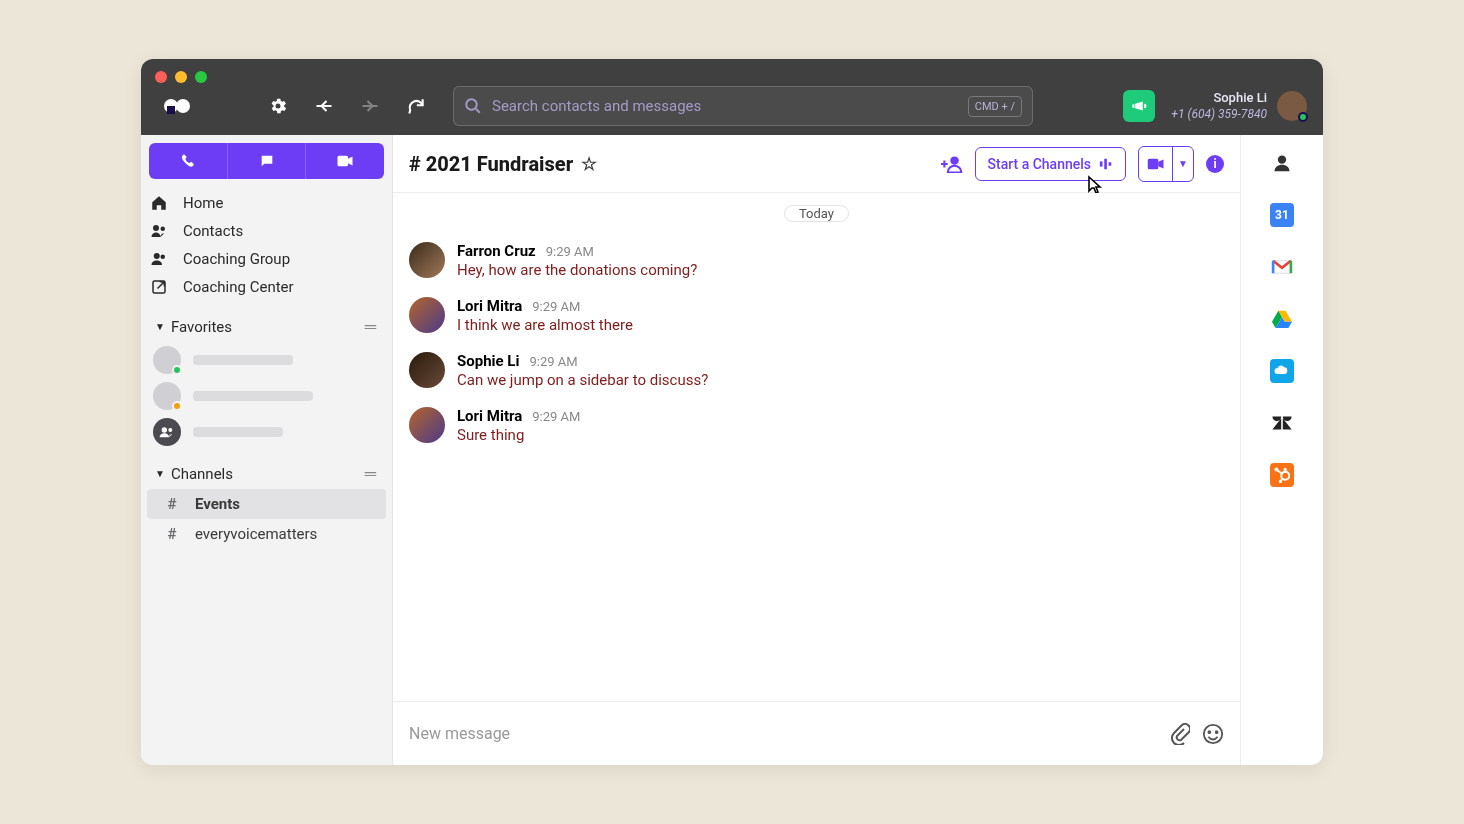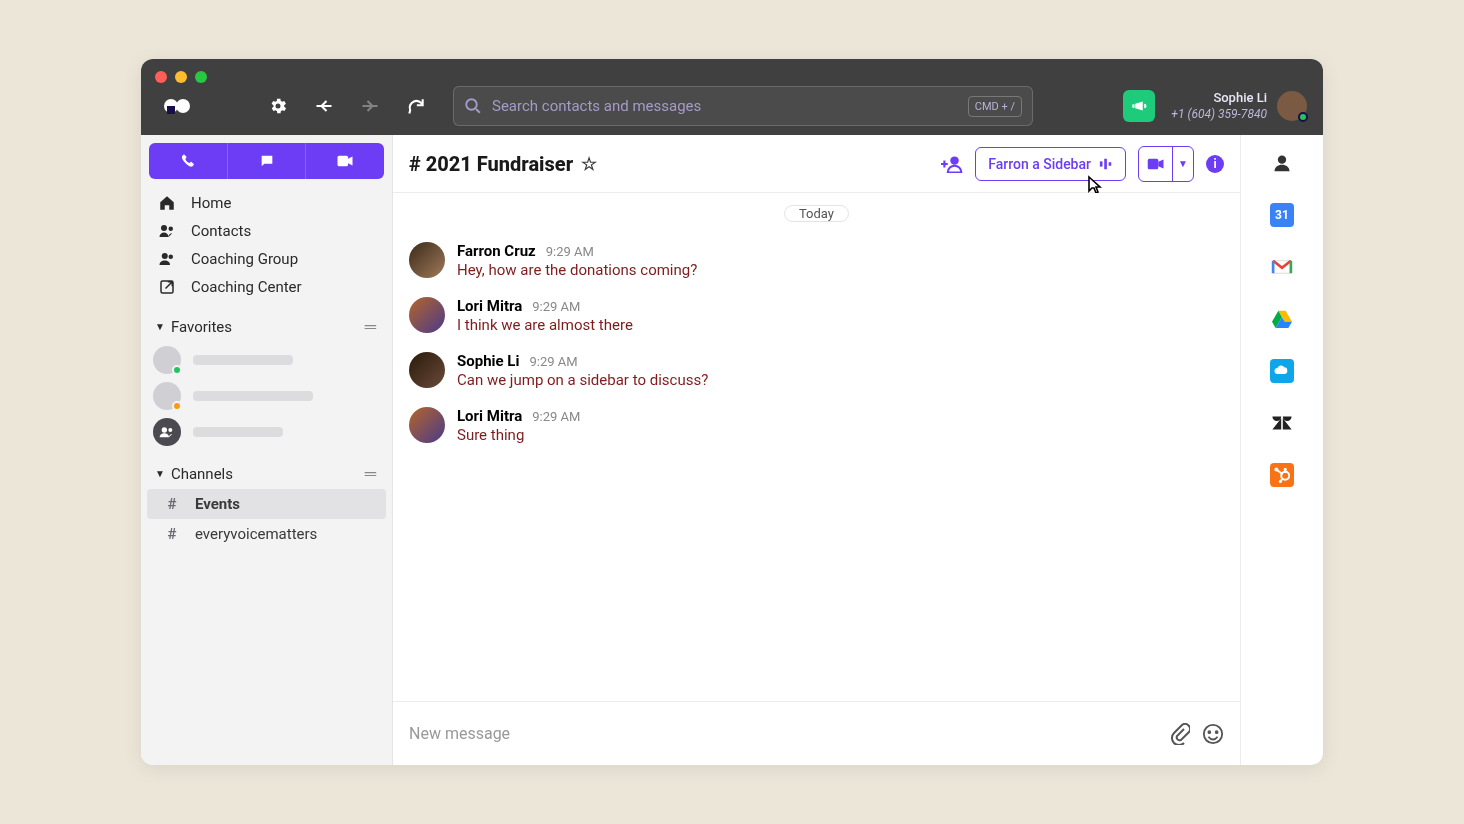--- a/index.html
+++ b/index.html
@@ -31,21 +31,21 @@
   .presence.green { background:#22c55e; }
   .presence.orange { background:#f59e0b; }
   .presence.white-border { border-color:#f3f3f4; }
 
   .body { flex:1; display:flex; min-height:0; }
   .sidebar { width:252px; background:#f3f3f4; border-right:1px solid #e4e4e6; display:flex; flex-direction:column; padding-top:8px; }
   .comm-tabs { display:flex; margin:0 8px 8px 8px; border-radius:6px; overflow:hidden; }
   .comm-tab { flex:1; height:36px; background:#6c3df4; display:flex; align-items:center; justify-content:center; color:#fff; cursor:pointer; border-right:1px solid rgba(255,255,255,0.2); }
   .comm-tab:last-child { border-right:none; }
   .nav-list { padding:2px 0; }
-  .nav-item { display:flex; align-items:center; gap:14px; padding:5px 16px; font-size:15px; color:#2a2a2a; cursor:pointer; }
+  .nav-item { display:flex; align-items:center; gap:14px; padding:5px 8px; font-size:15px; color:#2a2a2a; cursor:pointer; }
   .nav-item .icn { width:20px; display:flex; justify-content:center; color:#2a2a2a; }
   .section-head { display:flex; align-items:center; justify-content:space-between; padding:14px 16px 6px 14px; font-size:15px; color:#2a2a2a; }
   .section-head .left { display:flex; align-items:center; gap:6px; cursor:pointer; }
   .section-head .caret { font-size:10px; }
   .drag-icon { color:#888; cursor:grab; font-size:16px; }
   .fav-item { display:flex; align-items:center; gap:12px; padding:4px 12px; }
   .fav-avatar { width:28px; height:28px; border-radius:50%; background:#d0d0d4; position:relative; }
   .fav-avatar.dark { background:#4a4a50; display:flex; align-items:center; justify-content:center; color:#fff; }
   .skel { height:10px; background:#dcdcdf; border-radius:4px; }
   .channel-item { display:flex; align-items:center; gap:16px; padding:6px 18px; font-size:15px; color:#3a3a3a; cursor:pointer; border-radius:4px; margin:0 6px; }
@@ -281,21 +281,21 @@
           <span class="star">☆</span>
         </div>
         <div class="header-actions">
           <div class="icon-btn">
             <svg width="22" height="18" viewBox="0 0 26 20" fill="#6c3df4">
                 <circle cx="16" cy="6" r="5"></circle>
                 <path d="M8 20c0-5 4-8 8-8s8 3 8 8H8zM4 6v8M0 10h8" stroke="#6c3df4" stroke-width="2.5" fill="none"></path>
               </svg>
           </div>
           <div class="outline-btn">
-            <span>Farron a Sidebar</span>
+            <span>Start a Channels</span>
             <svg width="14" height="14" viewBox="0 0 16 16" fill="#6c3df4">
                 <rect x="1" y="5" width="3" height="6"></rect>
                 <rect x="6" y="2" width="3" height="12"></rect>
                 <rect x="11" y="6" width="3" height="4"></rect>
               </svg>
           </div>
           <div class="video-split">
             <div class="vs-a">
               <svg width="18" height="12" viewBox="0 0 24 16" fill="#6c3df4">
                   <rect x="1" y="1" width="14" height="14" rx="2"></rect>

